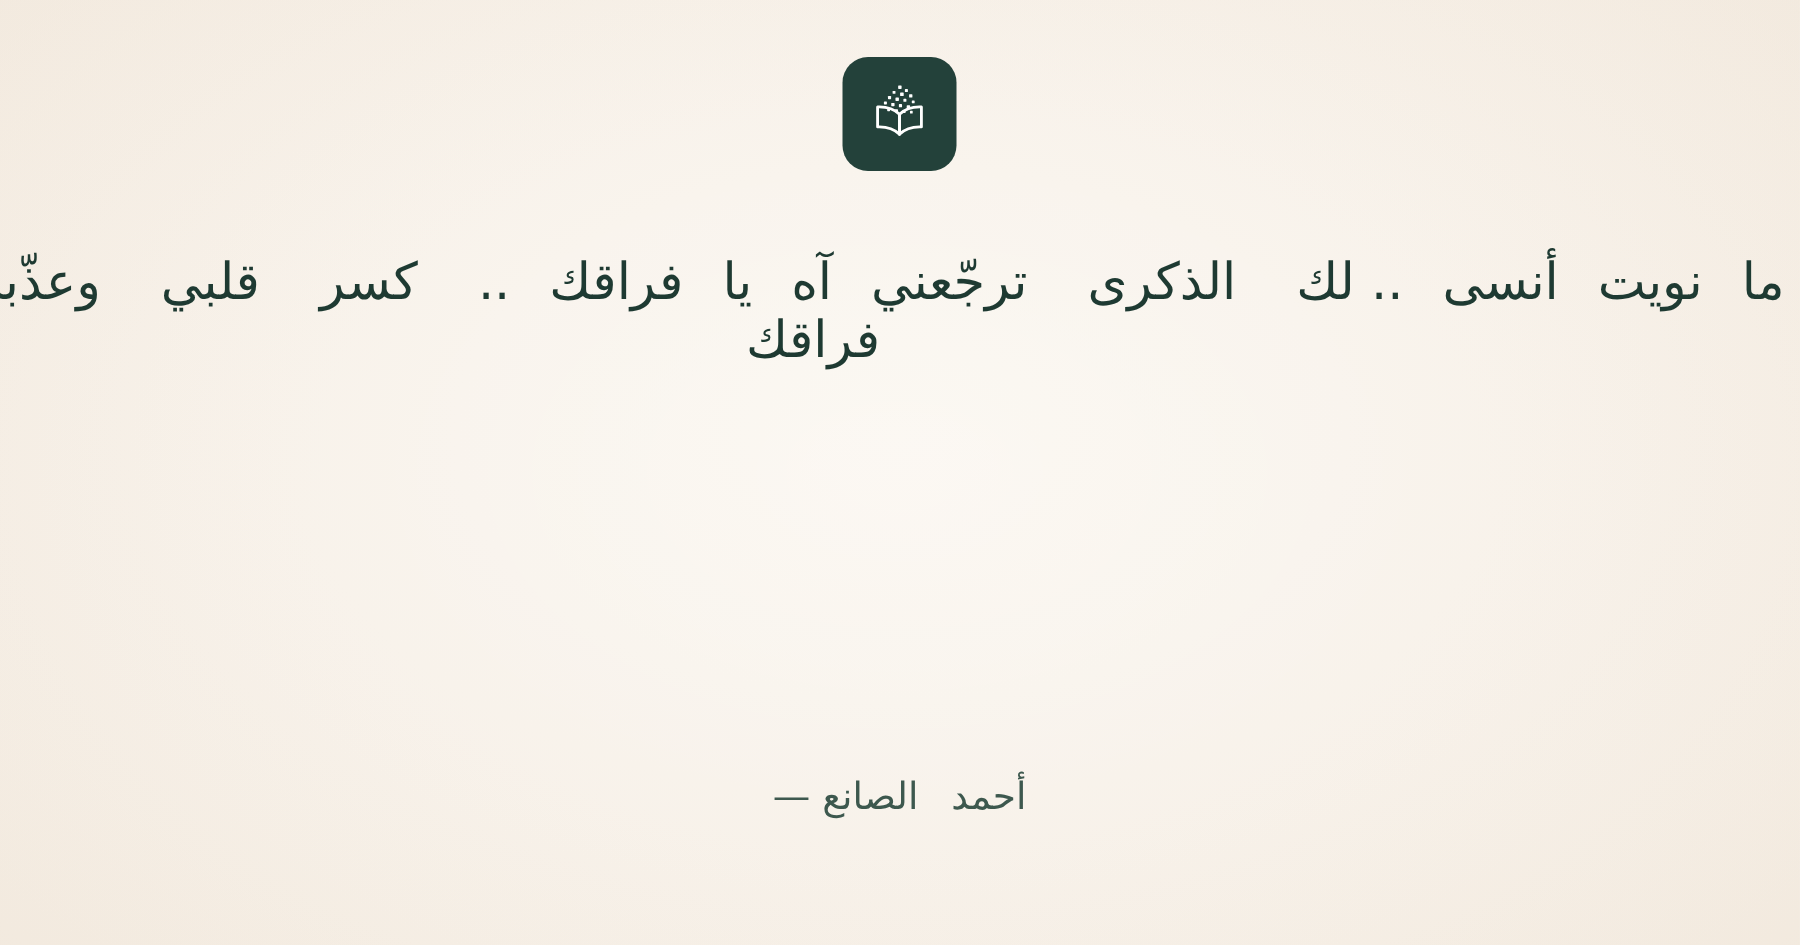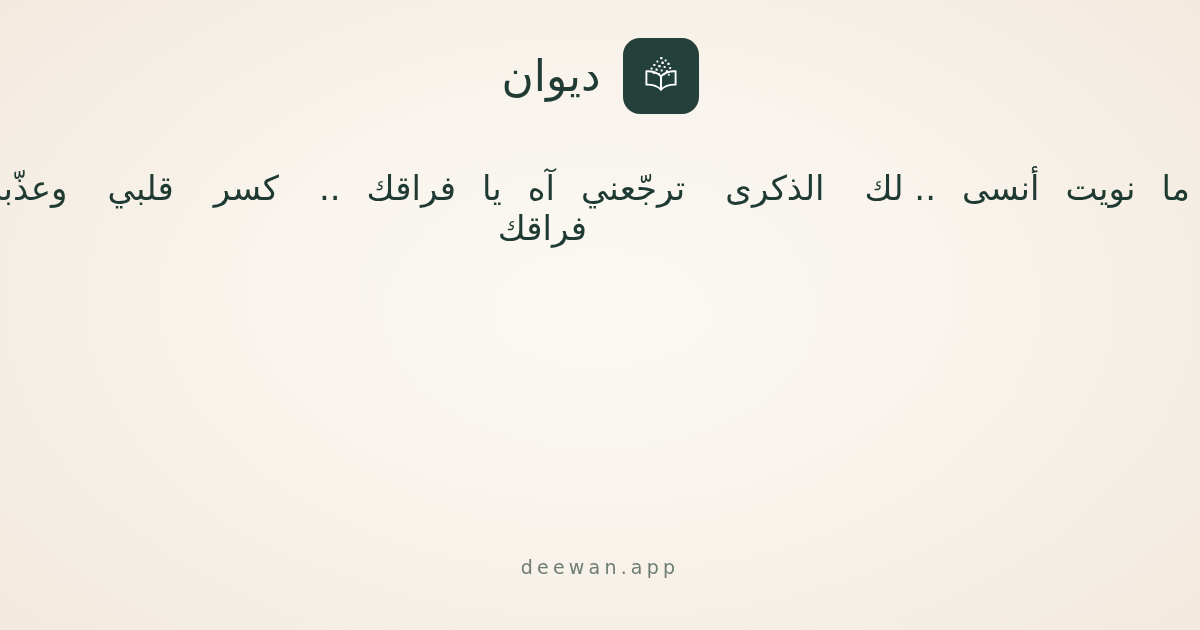--- a/index.html
+++ b/index.html
@@ -207,26 +207,27 @@
             <rect x="29.8" y="19.2" width="2.3" height="2.3" rx="0.4"></rect>
             <rect x="16.8" y="21.2" width="1.9" height="1.9" rx="0.4"></rect>
             <rect x="22.0" y="21.9" width="2.0" height="2.0" rx="0.4"></rect>
             <rect x="27.2" y="22.4" width="1.9" height="1.9" rx="0.4"></rect>
             <rect x="32.0" y="22.9" width="1.8" height="1.8" rx="0.4"></rect>
           </g>
         </svg>
       </span>
     </div>
 
-    <div class="brand-name">ديوان</div>
   </div>
 
 
   <div class="poem-body">
     <div class="poem-line">
       <span class="seg">ما</span><span class="gap-sm"></span><span class="seg">نويت</span><span class="gap-sm"></span><span class="seg">أنسى</span><span class="gap-sm"></span><span class="seg">.. لك</span><span class="gap-md"></span><span class="seg">الذكرى</span><span class="gap-md"></span><span class="seg">ترجّعني</span><span class="overlap-wrap"><span class="over">فراقك</span></span><span class="gap-sm"></span><span class="seg">آه</span><span class="gap-sm"></span><span class="seg">يا</span><span class="gap-sm"></span><span class="seg">فراقك</span><span class="gap-sm"></span><span class="seg">..</span><span class="gap-md"></span><span class="seg">كسر</span><span class="gap-md"></span><span class="seg">قلبي</span><span class="gap-md"></span><span class="seg">وعذّبني</span>
     </div>
   </div>
 
-
-  <div class="site">deewan.app</div>
+  <div class="attribution">
+    <span class="poet-first">أحمد</span><span class="poet-last">الصانع</span><span class="dash">—</span>
+  </div>
+
 
 </div>
 
 </body></html>

